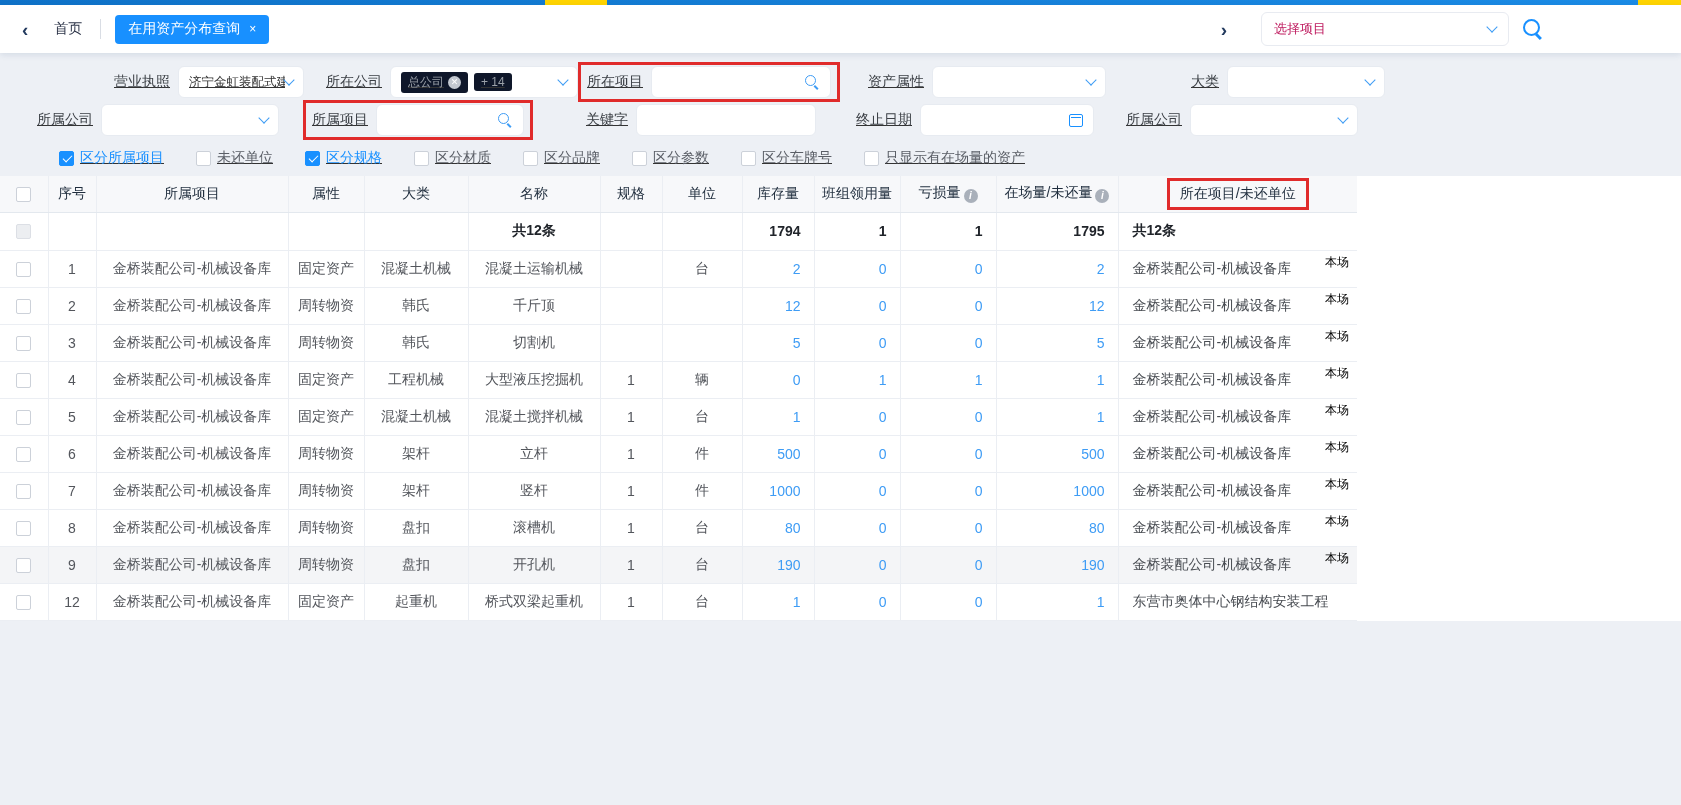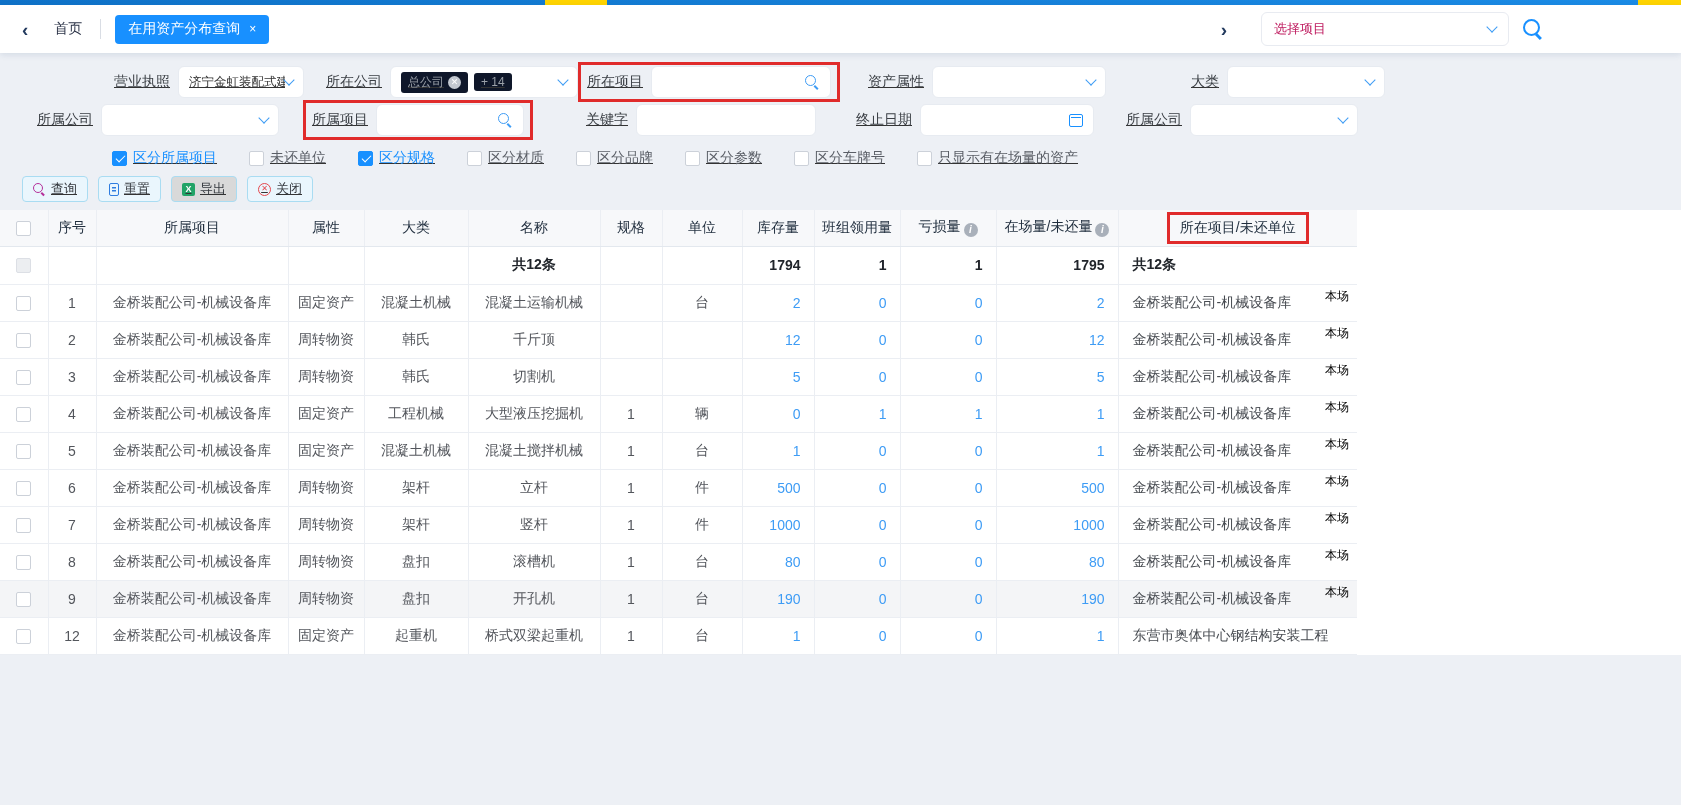--- a/index.html
+++ b/index.html
@@ -192,21 +192,21 @@
       <span class="fval"></span>
       <span class="cal"></span>
     </div>
     <span class="flabel" style="margin-left:32px;">所属公司</span>
     <div class="fbox" style="width:168px;">
       <span class="fval"></span>
       <span class="chev"></span>
     </div>
   </div>
 
-  <div class="checkrow" id="check-row" style="padding-left:112px;">
+  <div class="checkrow" id="check-row" style="padding-left:59px;">
       <label class="copt checked">
         <span class="cb on"></span>
         <span class="ctext">区分所属项目</span>
       </label>
       <label class="copt">
         <span class="cb"></span>
         <span class="ctext">未还单位</span>
       </label>
       <label class="copt checked">
         <span class="cb on"></span>
@@ -227,38 +227,20 @@
       <label class="copt">
         <span class="cb"></span>
         <span class="ctext">区分车牌号</span>
       </label>
       <label class="copt">
         <span class="cb"></span>
         <span class="ctext">只显示有在场量的资产</span>
       </label>
     </div>
 
-  <div class="btnrow">
-    <button class="btn">
-      <span class="mag query"></span>
-      <span>查询</span>
-    </button>
-    <button class="btn">
-      <span class="ic-doc"></span>
-      <span>重置</span>
-    </button>
-    <button class="btn gray">
-      <span class="ic-excel"></span>
-      <span>导出</span>
-    </button>
-    <button class="btn">
-      <span class="ic-closec"></span>
-      <span>关闭</span>
-    </button>
-  </div>
 </div>
 
 <div class="table-wrap">
   <table>
     <colgroup id="colgroup">
         <col style="width: 48px;">
         <col style="width: 48px;">
         <col style="width: 192px;">
         <col style="width: 76px;">
         <col style="width: 104px;">

